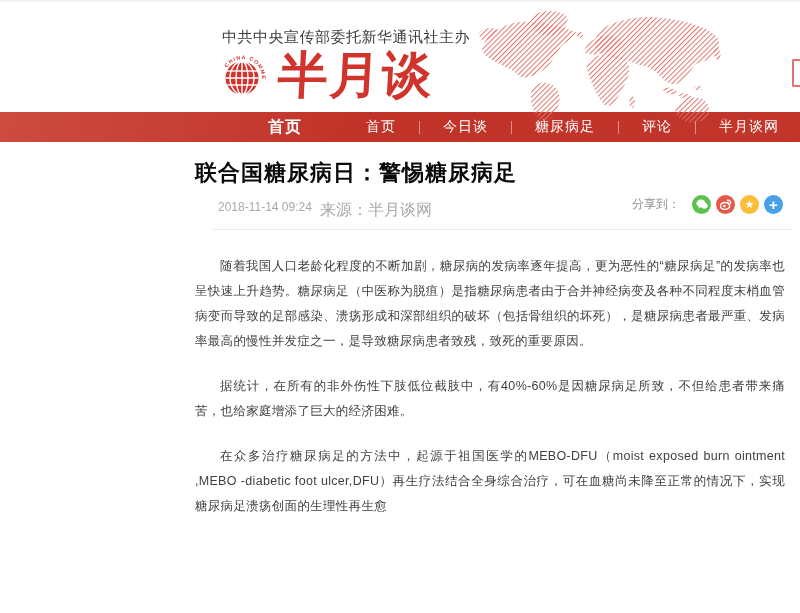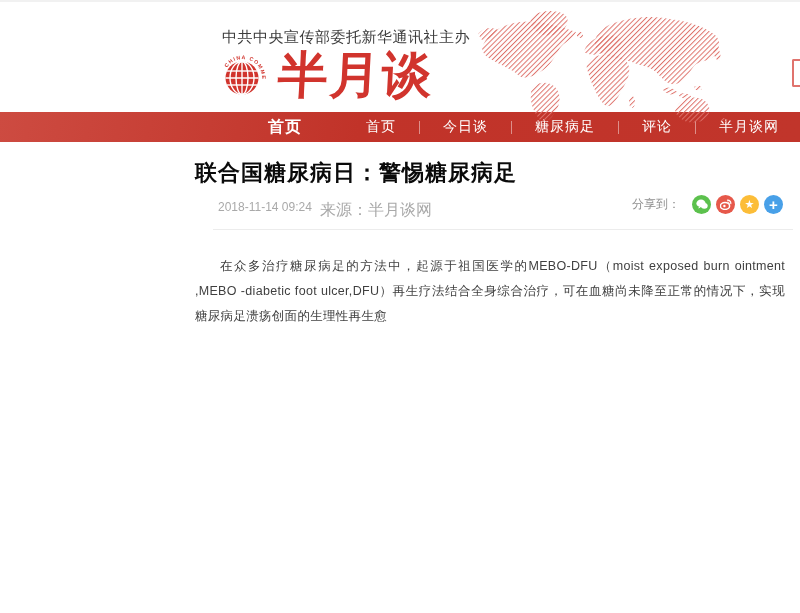--- a/index.html
+++ b/index.html
@@ -189,17 +189,19 @@
 
         <span class="share-icon ic-qzone">★</span>
 
         <span class="share-icon ic-more">+</span>
       </div>
     </div>
 
     <hr class="meta-divider">
 
     <div class="article-body">
+      <p>随着我国人口老龄化程度的不断加剧，糖尿病的发病率逐年提高，更为恶性的“糖尿病足”的发病率也呈快速上升趋势。糖尿病足（中医称为脱疽）是指糖尿病患者由于合并神经病变及各种不同程度末梢血管病变而导致的足部感染、溃疡形成和深部组织的破坏（包括骨组织的坏死），是糖尿病患者最严重、发病率最高的慢性并发症之一，是导致糖尿病患者致残，致死的重要原因。</p>
+      <p>据统计，在所有的非外伤性下肢低位截肢中，有40%-60%是因糖尿病足所致，不但给患者带来痛苦，也给家庭增添了巨大的经济困难。</p>
       <p>在众多治疗糖尿病足的方法中，起源于祖国医学的MEBO-DFU（moist exposed burn ointment ,MEBO -diabetic foot ulcer,DFU）再生疗法结合全身综合治疗，可在血糖尚未降至正常的情况下，实现糖尿病足溃疡创面的生理性再生愈</p>
     </div>
   </div>
 
 </div>
 
 </body></html>

